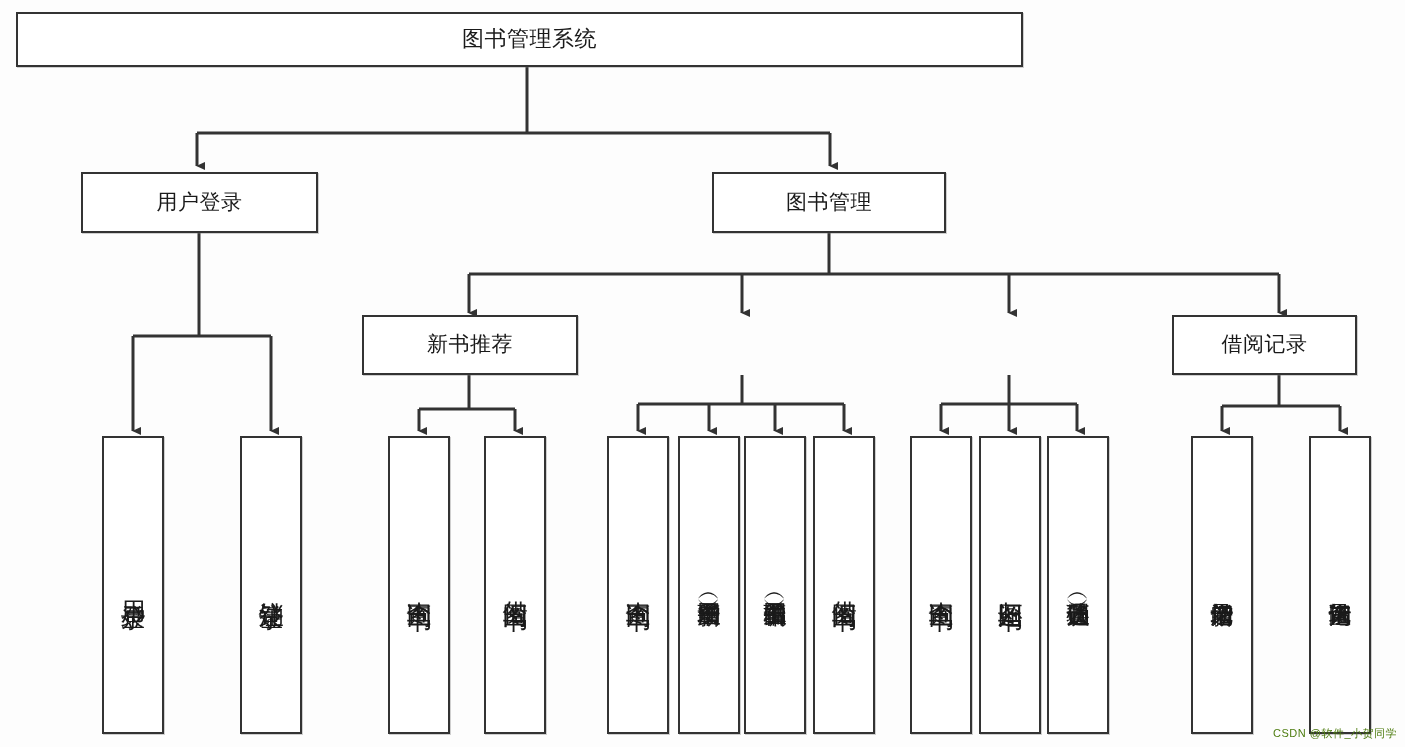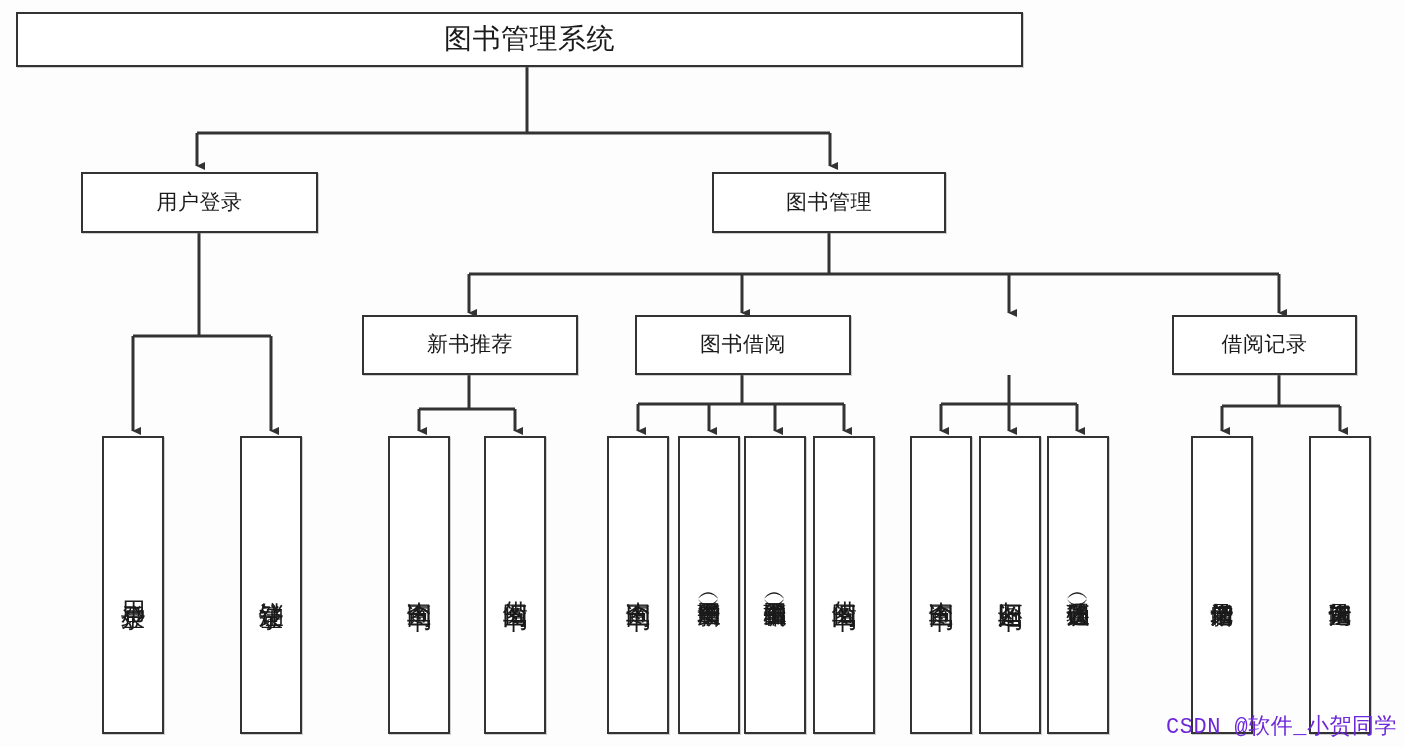--- a/index.html
+++ b/index.html
@@ -41,21 +41,21 @@
     display: block;
     text-align: center;
     letter-spacing: 0.5px;
   }
   .node.horizontal .node-label {
     font-size: 21px;
     line-height: 1.1;
     white-space: nowrap;
   }
   .node.root .node-label {
-    font-size: 28px;
+    font-size: 22px;
     margin-left: 20px;
   }
   .node.vertical {
     align-items: center;
     justify-content: center;
     padding: 6px 0;
   }
   .node.vertical .node-label {
     writing-mode: vertical-rl;
     text-orientation: upright;
@@ -66,23 +66,23 @@
     max-height: 100%;
   }
   .node.vertical.tight .node-label {
     font-size: 23px;
     letter-spacing: 0px;
   }
   #watermark {
     position: absolute;
     right: 8px;
     bottom: 6px;
-    font-size: 22px;
-    color: #6d28d9;
-    font-family: Liberation Mono, monospace;
+    font-size: 11px;
+    color: #4d7c0f;
+    font-family: Liberation Sans, sans-serif;
     letter-spacing: 0.5px;
     user-select: none;
     white-space: nowrap;
   }
 </style>
 </head>
 <body>
 
 <div id="diagram-root">
 
@@ -145,23 +145,20 @@
   </div>
 
   <div class="node horizontal" style="left:362px; top:315px; width:216px; height:60px;">
     <span class="node-label">新书推荐</span>
   </div>
 
   <div class="node horizontal" style="left:712px; top:172px; width:234px; height:61px;">
     <span class="node-label">图书管理</span>
   </div>
 
-  <div class="node horizontal" style="left:635px; top:315px; width:216px; height:60px;">
-    <span class="node-label">图书借阅</span>
-  </div>
 
 
   <div class="node horizontal" style="left:1172px; top:315px; width:185px; height:60px;">
     <span class="node-label">借阅记录</span>
   </div>
 
   <div class="node vertical" style="left:102px; top:436px; width:62px; height:298px;">
     <span class="node-label">用户登录</span>
   </div>
   <div class="node vertical" style="left:240px; top:436px; width:62px; height:298px;">

